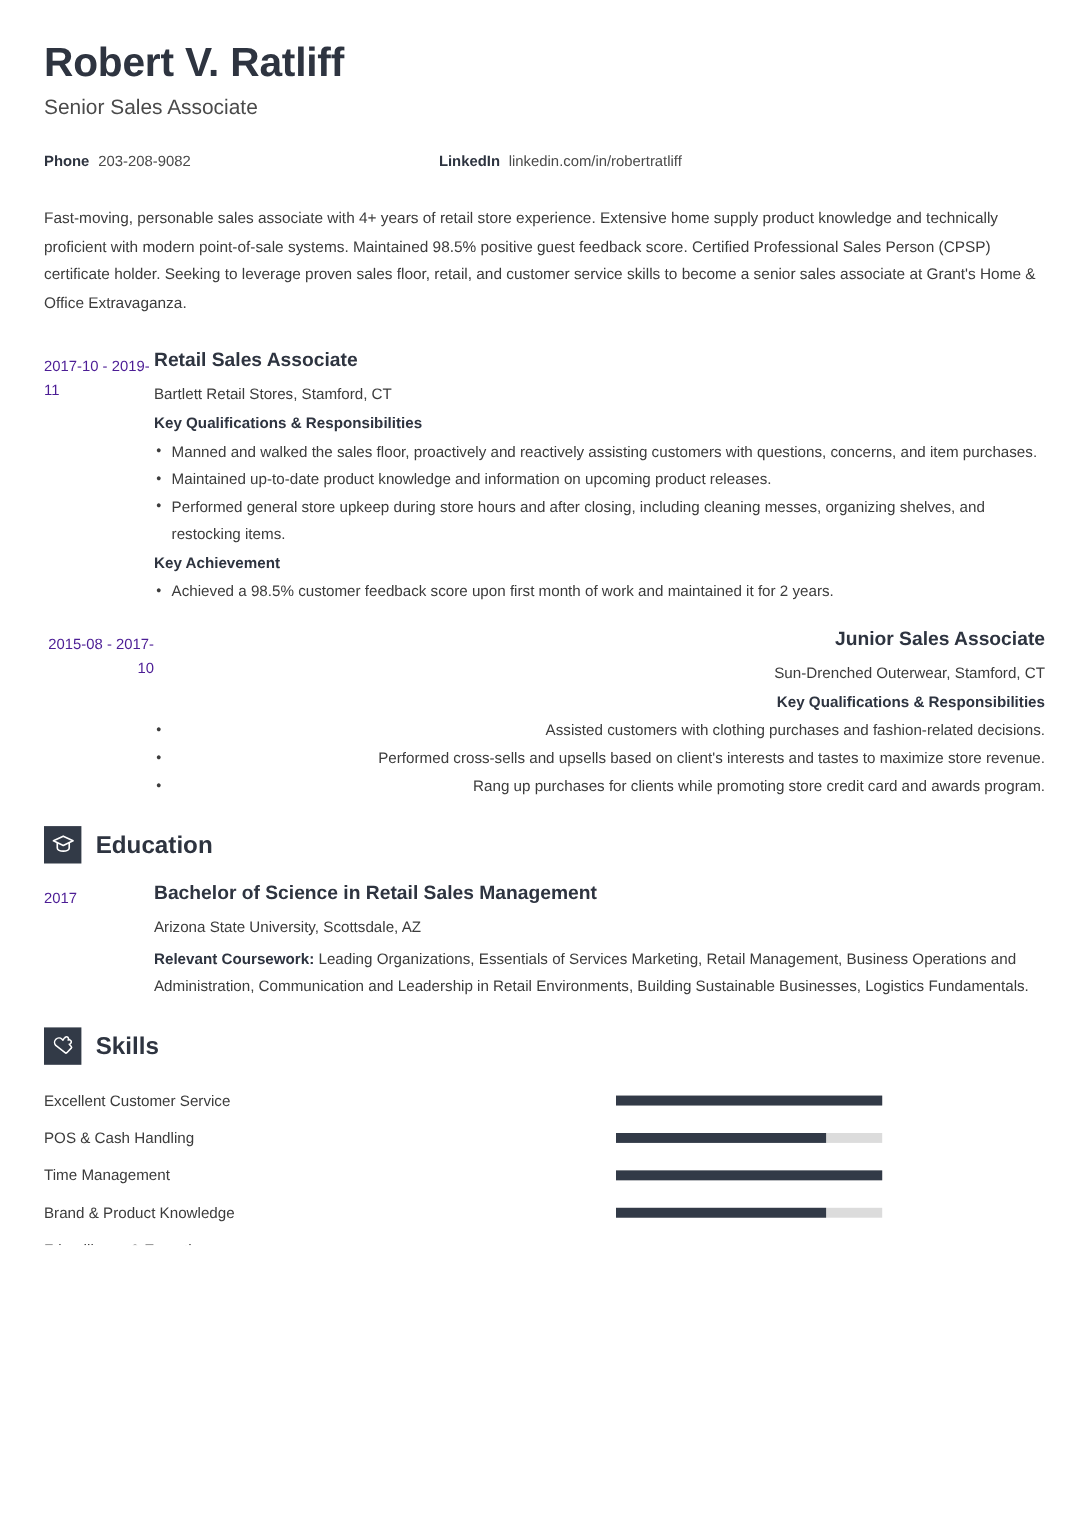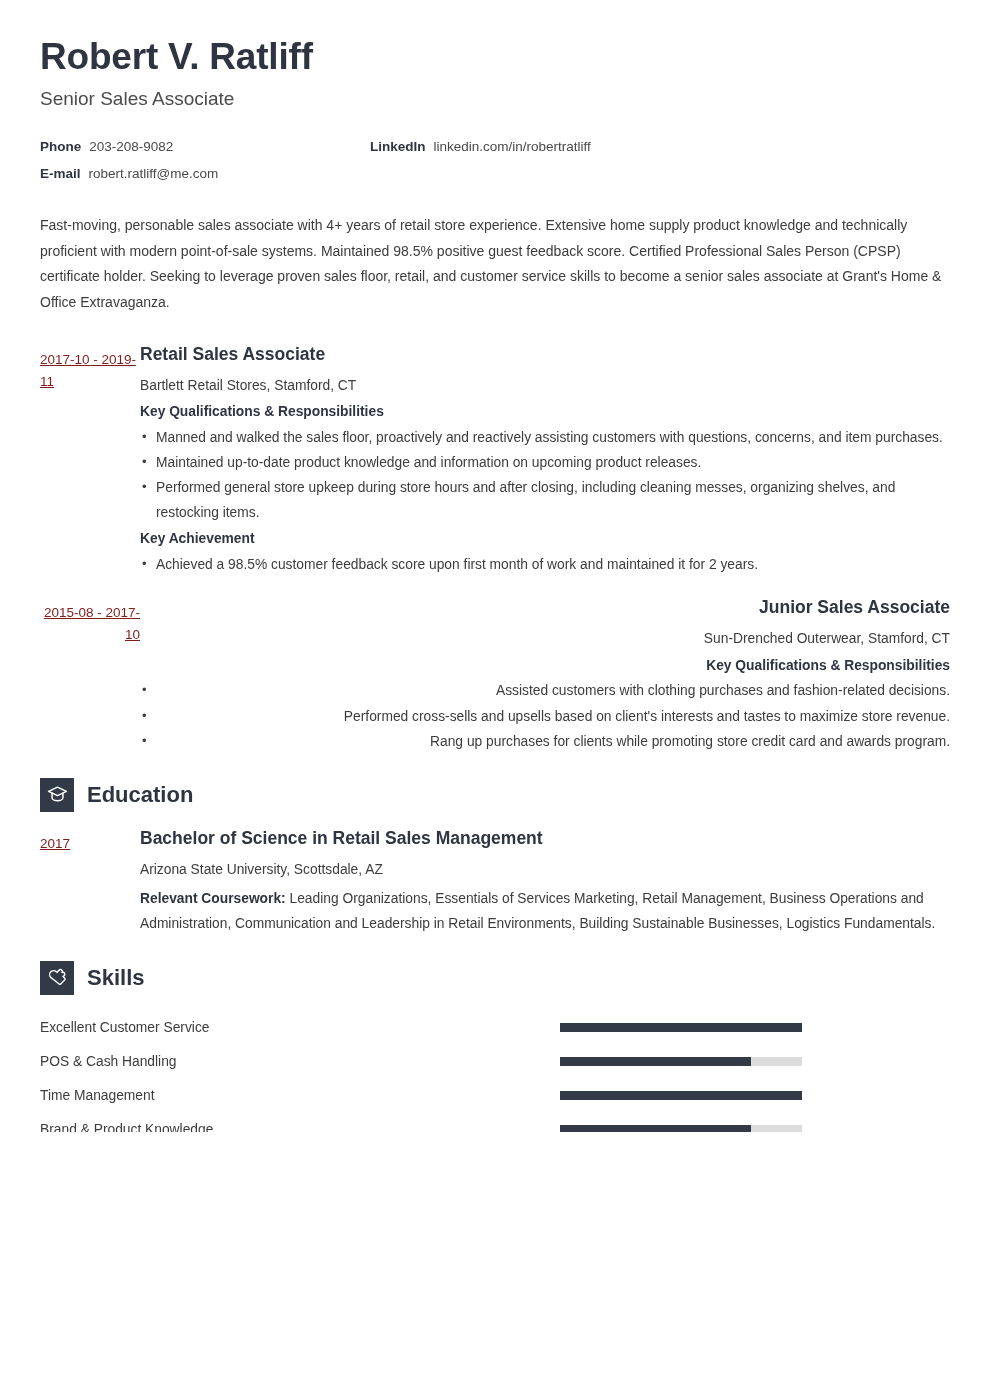--- a/index.html
+++ b/index.html
@@ -41,20 +41,21 @@
   }
 
   
   .contact {
     margin-top: 28px;
   }
   .contact-row {
     display: flex;
     align-items: flex-start;
     margin-bottom: 12px;
+    gap: 29px;
   }
   .contact-cell {
     display: flex;
     align-items: baseline;
     font-size: 13.5px;
   }
   .contact-cell.left { width: 330px; flex: 0 0 330px; }
   .contact-label {
     font-weight: bold;
     color: #2e3440;
@@ -105,24 +106,23 @@
   
   .entry {
     display: flex;
     align-items: flex-start;
     margin-bottom: 8px;
   }
   .entry-dates {
     flex: 0 0 100px;
     width: 100px;
     font-size: 13.5px;
-    color: #7f1d1d;
+    color: #4c1d95;
     line-height: 1.62;
     padding-top: 5px;
-    text-decoration: underline;
   }
   .entry-body {
     flex: 1 1 auto;
     min-width: 0;
   }
   .entry-role {
     font-size: 17.5px;
     font-weight: bold;
     color: #2e3440;
     line-height: 1.25;
@@ -212,26 +212,20 @@
 
     <div class="contact">
       <div class="contact-row">
         <div class="contact-cell left">
           <span class="contact-label">Phone</span>
           <span class="contact-value">203-208-9082</span>
         </div>
         <div class="contact-cell right">
           <span class="contact-label">LinkedIn</span>
           <span class="contact-value">linkedin.com/in/robertratliff</span>
-        </div>
-      </div>
-      <div class="contact-row">
-        <div class="contact-cell left">
-          <span class="contact-label">E-mail</span>
-          <span class="contact-value">robert.ratliff@me.com</span>
         </div>
       </div>
     </div>
   </div>
 
   <div class="summary">Fast-moving, personable sales associate with 4+ years of retail store experience. Extensive home supply product knowledge and technically proficient with modern point-of-sale systems. Maintained 98.5% positive guest feedback score. Certified Professional Sales Person (CPSP) certificate holder. Seeking to leverage proven sales floor, retail, and customer service skills to become a senior sales associate at Grant's Home &amp; Office Extravaganza.</div>
 
   <div class="section">
 
     <div class="entry">

